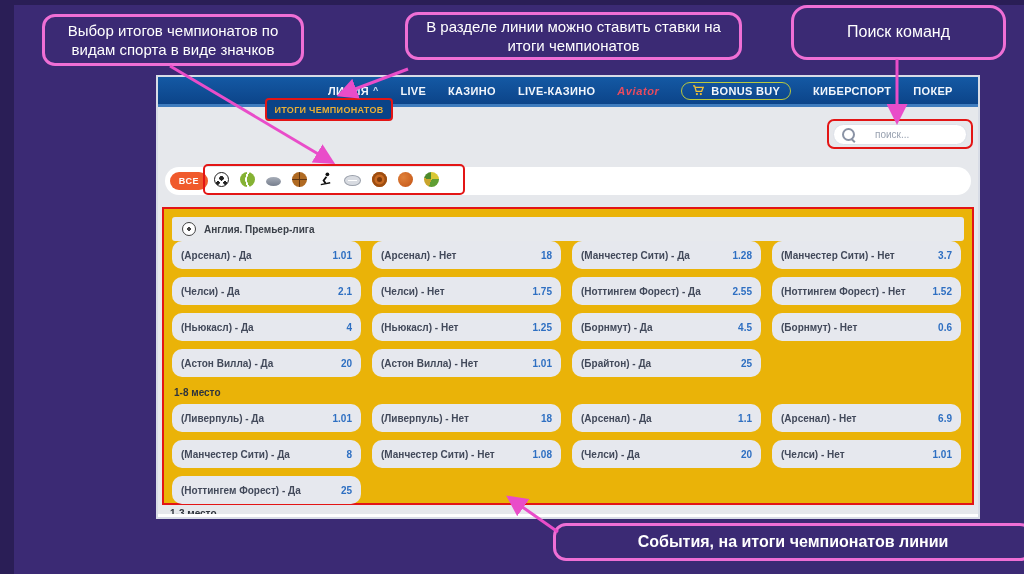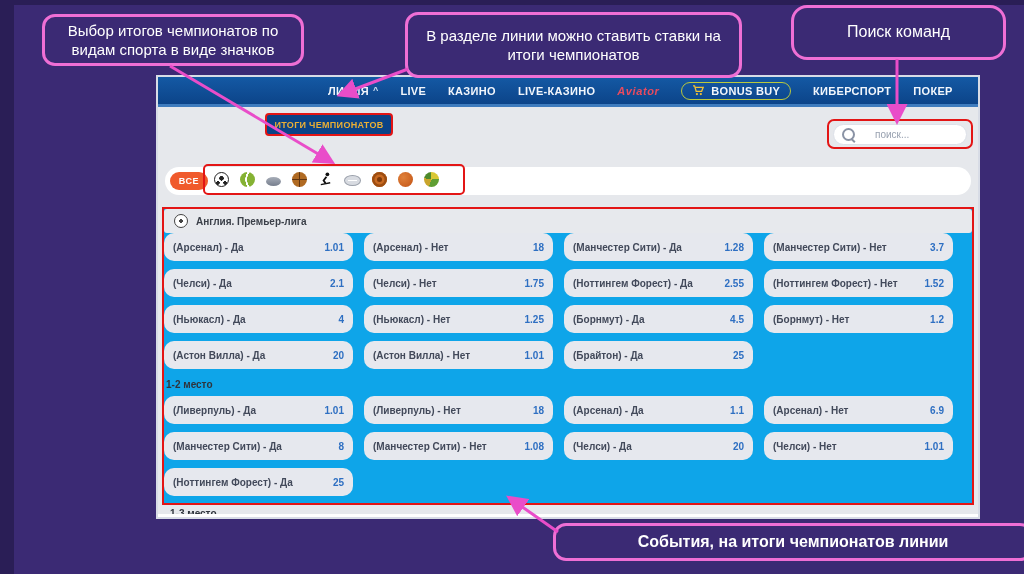--- a/index.html
+++ b/index.html
@@ -12,21 +12,21 @@
   .edge-top{position:absolute;left:0;top:0;width:100%;height:5px;background:#2a1e56;z-index:0;}
 
   
   .callout{
     position:absolute;border:3px solid #ef6fd5;border-radius:13px;
     color:#fff;display:flex;align-items:center;justify-content:center;
     text-align:center;font-size:15px;line-height:1.3;z-index:5;
     padding:2px 6px;box-sizing:border-box;background:transparent;
   }
   .c-tl{left:42px;top:14px;width:262px;height:52px;}
-  .c-tc{left:405px;top:12px;width:337px;height:66px;}
+  .c-tc{left:405px;top:12px;width:337px;height:48px;}
   .c-tr{left:791px;top:5px;width:215px;height:55px;border-radius:16px;font-size:16px;}
   .c-b{left:553px;top:523px;width:480px;height:38px;font-size:16px;font-weight:bold;}
 
   .arrows{position:absolute;left:0;top:0;width:1024px;height:574px;z-index:6;pointer-events:none;}
 
   
   .shot{
     position:absolute;left:158px;top:77px;width:820px;height:440px;
     background:#e6e8ec;z-index:1;box-shadow:0 0 0 2px #d8dce6;
   }
@@ -38,21 +38,21 @@
     border-bottom:3px solid #3f7cbe;
     display:flex;align-items:center;gap:22px;padding-left:170px;
     color:#f2f6fc;font-weight:bold;font-size:11px;white-space:nowrap;
   }
   .nav-item{display:flex;align-items:center;gap:4px;cursor:pointer;letter-spacing:.3px;}
   .nav-item .caret{font-size:9px;color:#cfe0f5;transform:translateY(-1px);}
   .nav-item.logo{color:#e94b5f;font-style:italic;letter-spacing:.6px;}
   .nav-item.pill{border:1.5px solid #b9c93e;border-radius:12px;padding:2px 10px;gap:6px;}
 
   .dropdown{
-    position:absolute;left:107px;top:36px;width:128px;height:23px;box-sizing:border-box;
+    position:absolute;left:107px;top:21px;width:128px;height:23px;box-sizing:border-box;
     background:#0a4387;border:2.5px solid #e31515;border-radius:4px;
     color:#eaaf35;font-size:9px;font-weight:bold;letter-spacing:.3px;
     display:flex;align-items:center;justify-content:center;z-index:4;white-space:nowrap;
   }
 
   .search-frame{
     position:absolute;left:669px;top:42px;width:146px;height:30px;box-sizing:border-box;
     border:2.5px solid #e31515;border-radius:7px;
     display:flex;align-items:center;justify-content:center;z-index:2;
   }
@@ -89,21 +89,21 @@
   .skiing-icon{border-radius:0;background:transparent;}
   .rugby-icon{width:15px;height:9px;border-radius:50%;background:#d8dbe1;border:1px solid #9aa0ab;margin-top:2px;}
   .rugby-icon::after{content:"";position:absolute;left:3px;top:3.5px;width:9px;height:1.5px;background:#fff;}
   .volleyball-icon{background:#c96a22;box-shadow:inset 0 0 0 2.5px #9d4d10;}
   .volleyball-icon::after{content:"";position:absolute;left:5px;top:5px;width:5px;height:5px;border-radius:50%;background:#7e3a0a;}
   .basketball-alt-icon{background:radial-gradient(circle at 35% 35%, #e0813a, #c25315);}
   .beach-volleyball-icon{background:conic-gradient(#d9c734 0 90deg, #5f9e33 90deg 200deg, #c9a52c 200deg 280deg, #4e8a2b 280deg);}
 
   .main-frame{
     position:absolute;left:4px;top:130px;width:812px;height:298px;box-sizing:border-box;
-    background:#0ea5e9;border:2.5px solid #e31515;padding:0;z-index:2;
+    background:#eab308;border:2.5px solid #e31515;padding:8px;z-index:2;
   }
   .league{
     height:24px;background:#e7e9ed;border-radius:3px;display:flex;align-items:center;gap:8px;
     padding:0 10px;font-size:10px;font-weight:bold;color:#3b4049;
   }
   .ball-ico{width:12px;height:12px;border:1.5px solid #444;border-radius:50%;flex:0 0 auto;
     background:radial-gradient(circle at 50% 50%, #444 0 24%, #fff 25%);}
   .sec-label{font-size:10px;font-weight:bold;color:#2f343c;margin:10px 2px 6px;}
   .grid{display:grid;grid-template-columns:repeat(4,189px);gap:8px 11px;}
   .chip{
@@ -248,37 +248,37 @@
           <div class="chip">
             <span>(Ньюкасл) - Нет</span>
             <span class="odds">1.25</span>
           </div>
           <div class="chip">
             <span>(Борнмут) - Да</span>
             <span class="odds">4.5</span>
           </div>
           <div class="chip">
             <span>(Борнмут) - Нет</span>
-            <span class="odds">1.2</span>
+            <span class="odds">0.6</span>
           </div>
           <div class="chip">
             <span>(Астон Вилла) - Да</span>
             <span class="odds">20</span>
           </div>
           <div class="chip">
             <span>(Астон Вилла) - Нет</span>
             <span class="odds">1.01</span>
           </div>
           <div class="chip">
             <span>(Брайтон) - Да</span>
             <span class="odds">25</span>
           </div>
           <div class="chip empty"></div>
         </div>
-        <div class="sec-label">1-2 место</div>
+        <div class="sec-label">1-8 место</div>
         <div class="grid">
           <div class="chip">
             <span>(Ливерпуль) - Да</span>
             <span class="odds">1.01</span>
           </div>
           <div class="chip">
             <span>(Ливерпуль) - Нет</span>
             <span class="odds">18</span>
           </div>
           <div class="chip">

